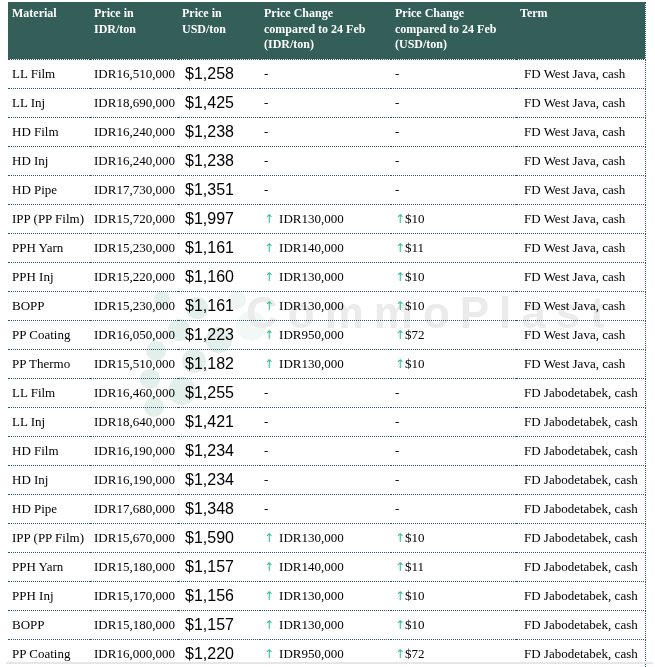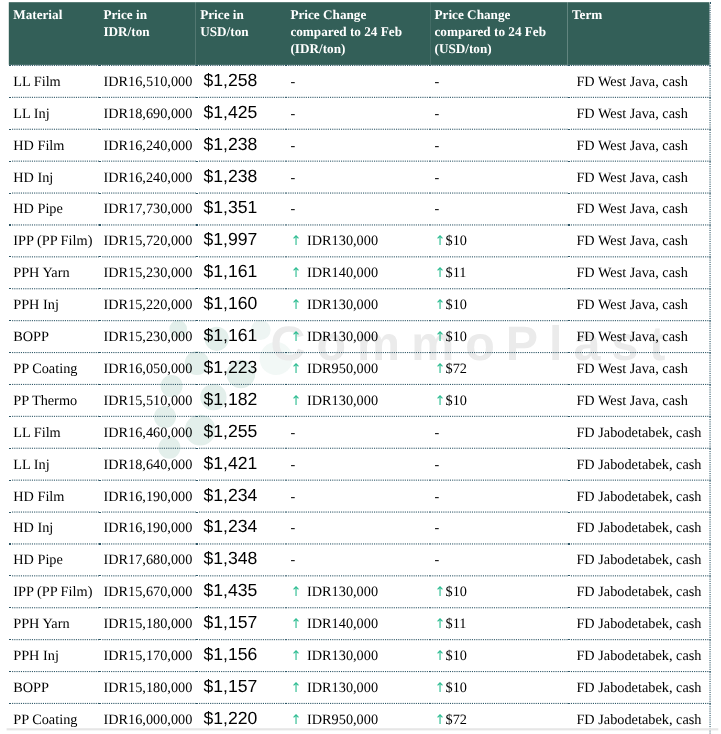--- a/index.html
+++ b/index.html
@@ -225,21 +225,21 @@
     <td class="c-material">HD Pipe</td>
     <td class="c-idr">IDR17,680,000</td>
     <td class="c-usd">$1,348</td>
     <td class="c-chg-idr"><span class="val">-</span></td>
     <td class="c-chg-usd"><span class="val">-</span></td>
     <td class="c-term">FD Jabodetabek, cash</td>
   </tr>
       <tr class="data-row">
     <td class="c-material">IPP (PP Film)</td>
     <td class="c-idr">IDR15,670,000</td>
-    <td class="c-usd">$1,435</td>
+    <td class="c-usd">$1,590</td>
     <td class="c-chg-idr"><span class="arrow">↑</span><span class="val">IDR130,000</span></td>
     <td class="c-chg-usd"><span class="arrow">↑</span><span class="val">$10</span></td>
     <td class="c-term">FD Jabodetabek, cash</td>
   </tr>
       <tr class="data-row">
     <td class="c-material">PPH Yarn</td>
     <td class="c-idr">IDR15,180,000</td>
     <td class="c-usd">$1,157</td>
     <td class="c-chg-idr"><span class="arrow">↑</span><span class="val">IDR140,000</span></td>
     <td class="c-chg-usd"><span class="arrow">↑</span><span class="val">$11</span></td>

